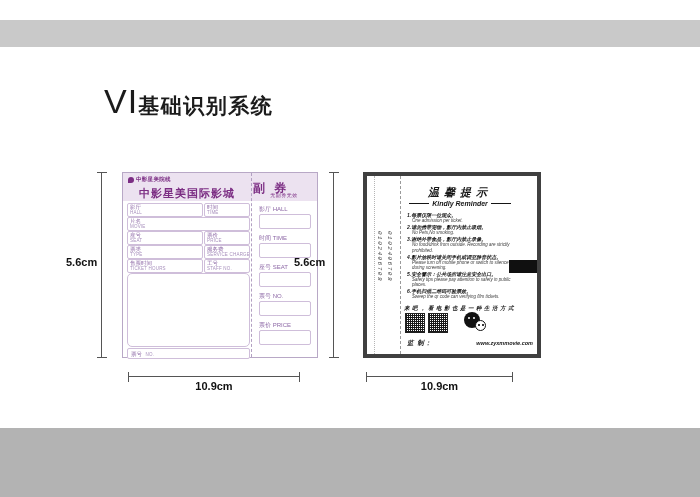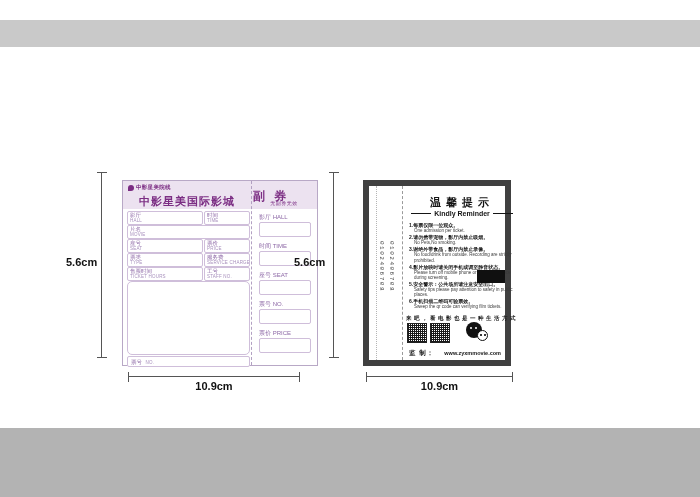--- a/index.html
+++ b/index.html
@@ -10,23 +10,23 @@
   .bar-top{top:20px;height:27px;background:#c9c9c9;}
   .bar-bottom{bottom:0;height:69px;background:#b3b3b3;}
   
   .title-block{position:absolute;left:104px;top:84px;color:#1b1b1b;}
   .title-line{display:flex;align-items:baseline;}
   .t-vi{font-size:34px;line-height:1;font-weight:400;letter-spacing:1px;}
   .t-rest{font-size:21px;font-weight:600;letter-spacing:1.5px;}
   .t-sub{margin:3px 0 0 17px;font-size:17px;color:#8f8f8f;letter-spacing:1.5px;}
   .spec{position:absolute;left:517px;top:149px;font-size:9px;color:#222;letter-spacing:.3px;white-space:pre;}
   
-  .ticket{position:absolute;top:180px;background:#fff;box-sizing:border-box;}
+  .ticket{position:absolute;top:172px;background:#fff;box-sizing:border-box;}
   .t-front{left:122px;width:196px;height:186px;border:1px solid #b8a8c6;}
-  .t-back{left:363px;width:148px;height:186px;border:6px solid #404040;}
+  .t-back{left:363px;width:178px;height:186px;border:4px solid #404040;font-style:italic;}
   
   .band{position:absolute;top:0;left:0;right:0;height:28px;background:#ece2f0;}
   .logo{position:absolute;left:5px;top:3px;display:flex;align-items:center;gap:2px;color:#7b2d83;}
   .logo-mark{width:6px;height:6px;background:#7b2d83;border-radius:50% 50% 50% 0;}
   .logo-text{font-size:5.5px;font-weight:700;white-space:nowrap;letter-spacing:.3px;}
   .brand{position:absolute;top:13px;left:0;width:128px;text-align:center;font-size:11px;font-weight:700;color:#7b2d83;letter-spacing:1px;}
   .perf{position:absolute;top:0;bottom:0;left:128px;width:0;border-left:1px dashed #b2a0c2;}
   .fld{position:absolute;border:1px solid #cfbeda;border-radius:2px;background:#fff;overflow:hidden;}
   .lab{padding:1px 0 0 2px;color:#8d68a6;white-space:nowrap;}
   .lab-cn{display:block;font-size:5.5px;line-height:1.05;}
@@ -77,20 +77,24 @@
 </style>
 </head>
 <body>
 
 <div class="canvas">
 
   <div class="bar bar-top"></div>
   <div class="bar bar-bottom"></div>
 
   <div class="title-block">
+    <div class="title-line">
+      <span class="t-vi">VI</span>
+      <span class="t-rest">基础识别系统</span>
+    </div>
   </div>
 
 
   <div class="ticket t-front">
     <div class="band"></div>
     <div class="logo">
       <span class="logo-mark"></span>
       <span class="logo-text">中影星美院线</span>
     </div>
     <div class="brand">中影星美国际影城</div>

